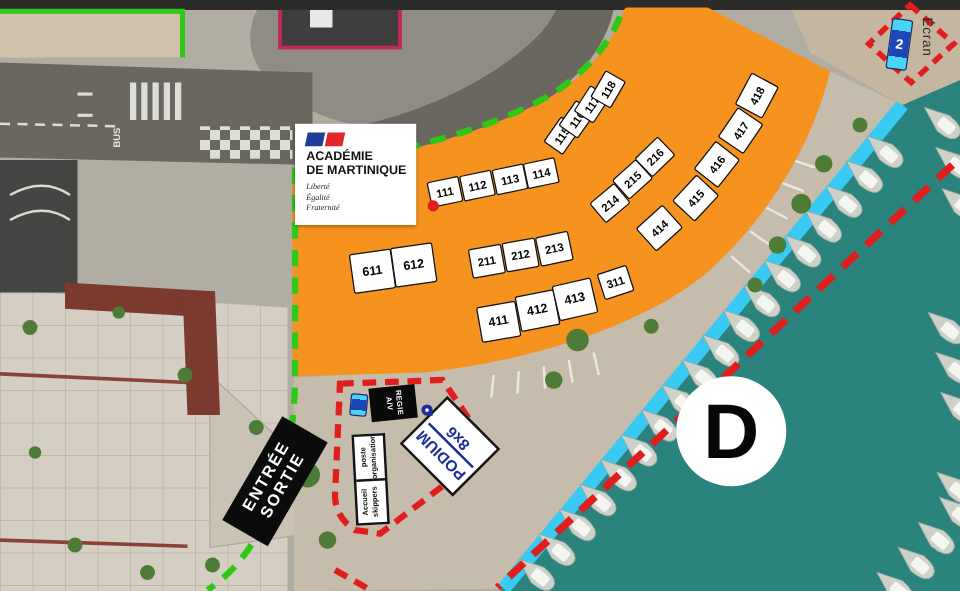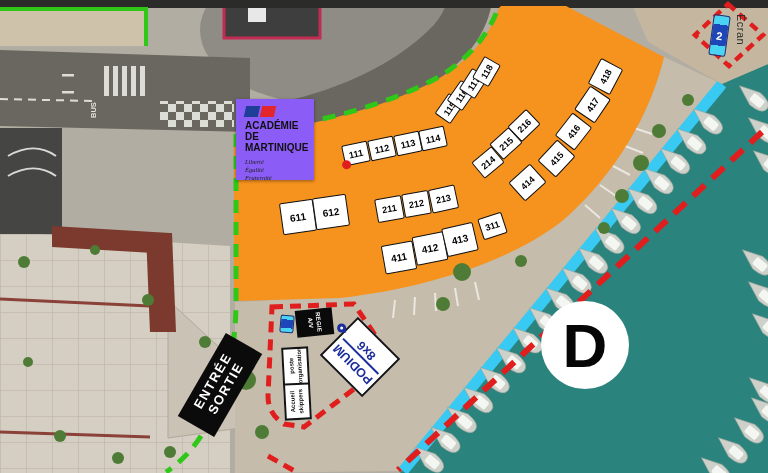--- a/index.html
+++ b/index.html
@@ -8,21 +8,21 @@
   #bg{position:absolute;left:0;top:0;}
 
   
   .booth{position:absolute;background:#fff;border:1.6px solid #101010;border-radius:2px;
          display:flex;align-items:center;justify-content:center;font-weight:700;color:#000;
          box-sizing:border-box;z-index:5;}
   .booth .dot{position:absolute;left:-4px;bottom:-4px;width:9px;height:9px;border-radius:50%;
          background:var(--red,#E01E1E);}
 
   
-  .logo-box{position:absolute;left:236px;top:99px;width:78px;height:81px;background:#8b5cf6;
+  .logo-box{position:absolute;left:236px;top:99px;width:97px;height:81px;background:#ffffff;
          box-shadow:0 1px 3px rgba(0,0,0,.4);padding:7px 0 0 9px;box-sizing:border-box;z-index:6;}
   .flag{display:flex;gap:2px;margin-bottom:3px;}
   .flag i{width:14px;height:11px;transform:skewX(-12deg);display:block;}
   .flag .b{background:#1e3e97;} .flag .r{background:#e3252c;}
   .logo-title{font-size:10px;font-weight:800;line-height:1.12;color:#101010;}
   .logo-motto{margin-top:4px;font-family:"Liberation Serif",serif;font-style:italic;
          font-size:6.5px;line-height:1.3;color:#222;}
 
   
   .zone-d{position:absolute;left:541px;top:301px;width:88px;height:88px;background:#fff;

